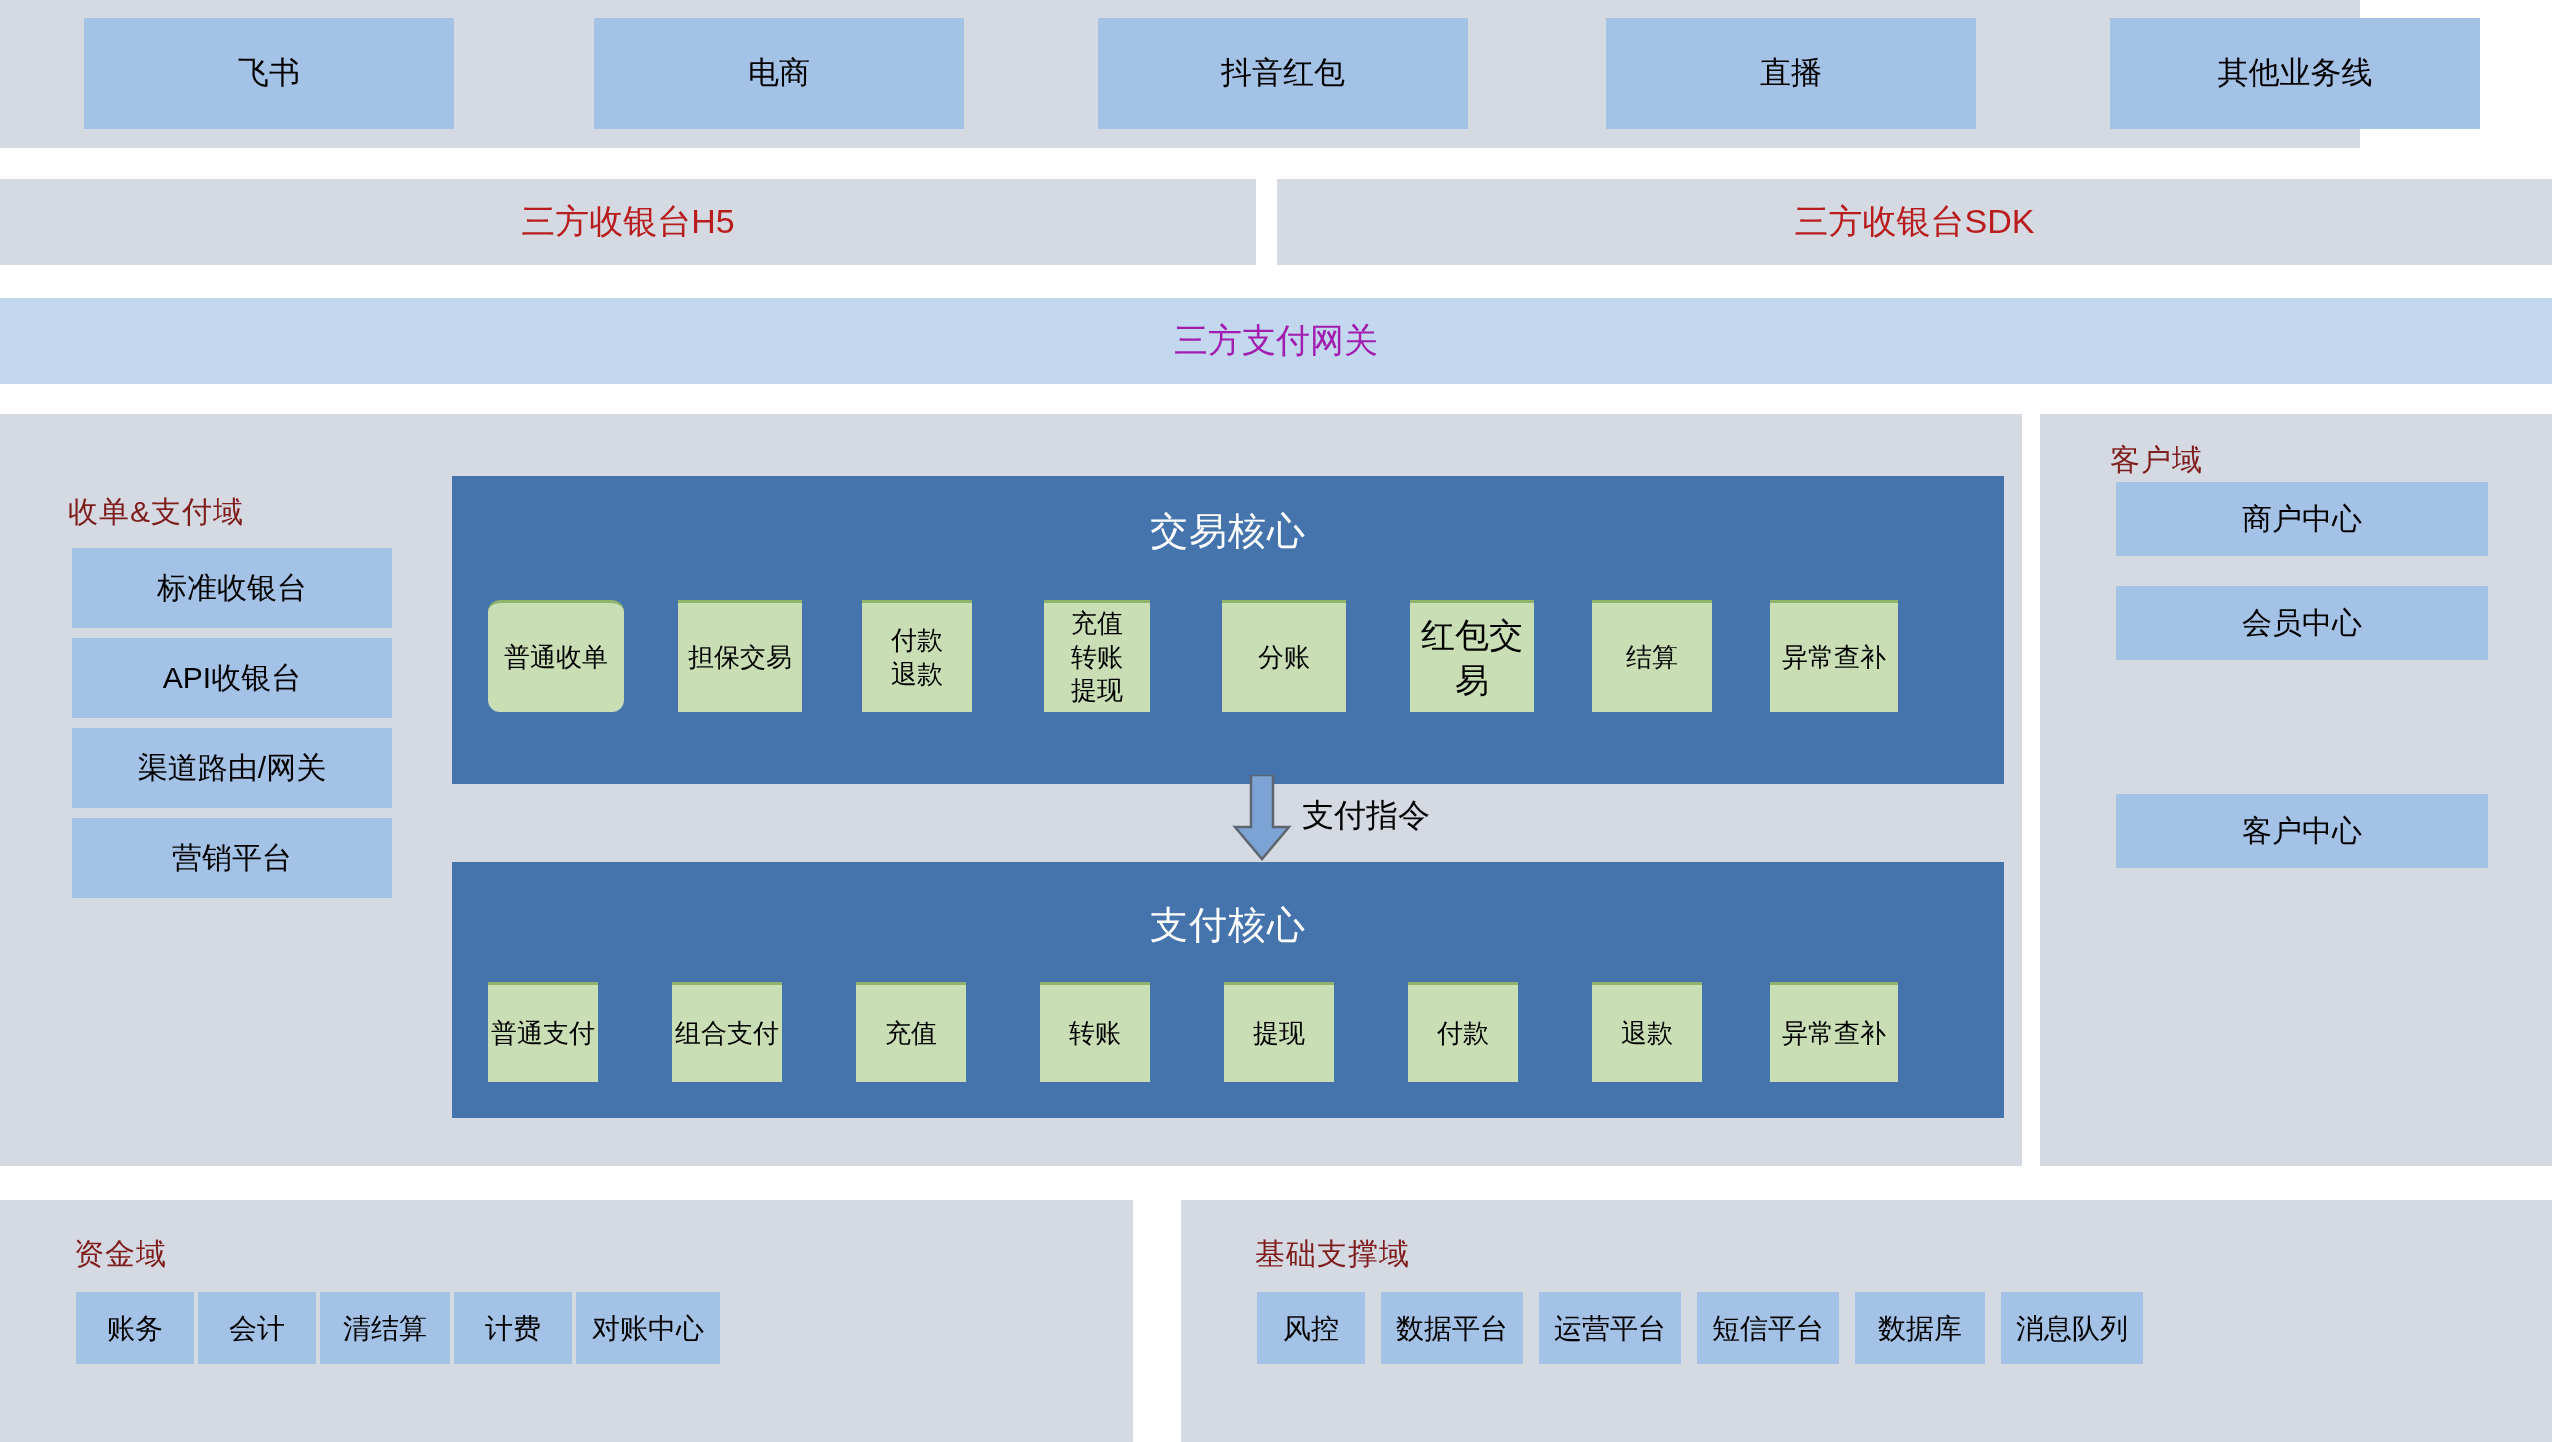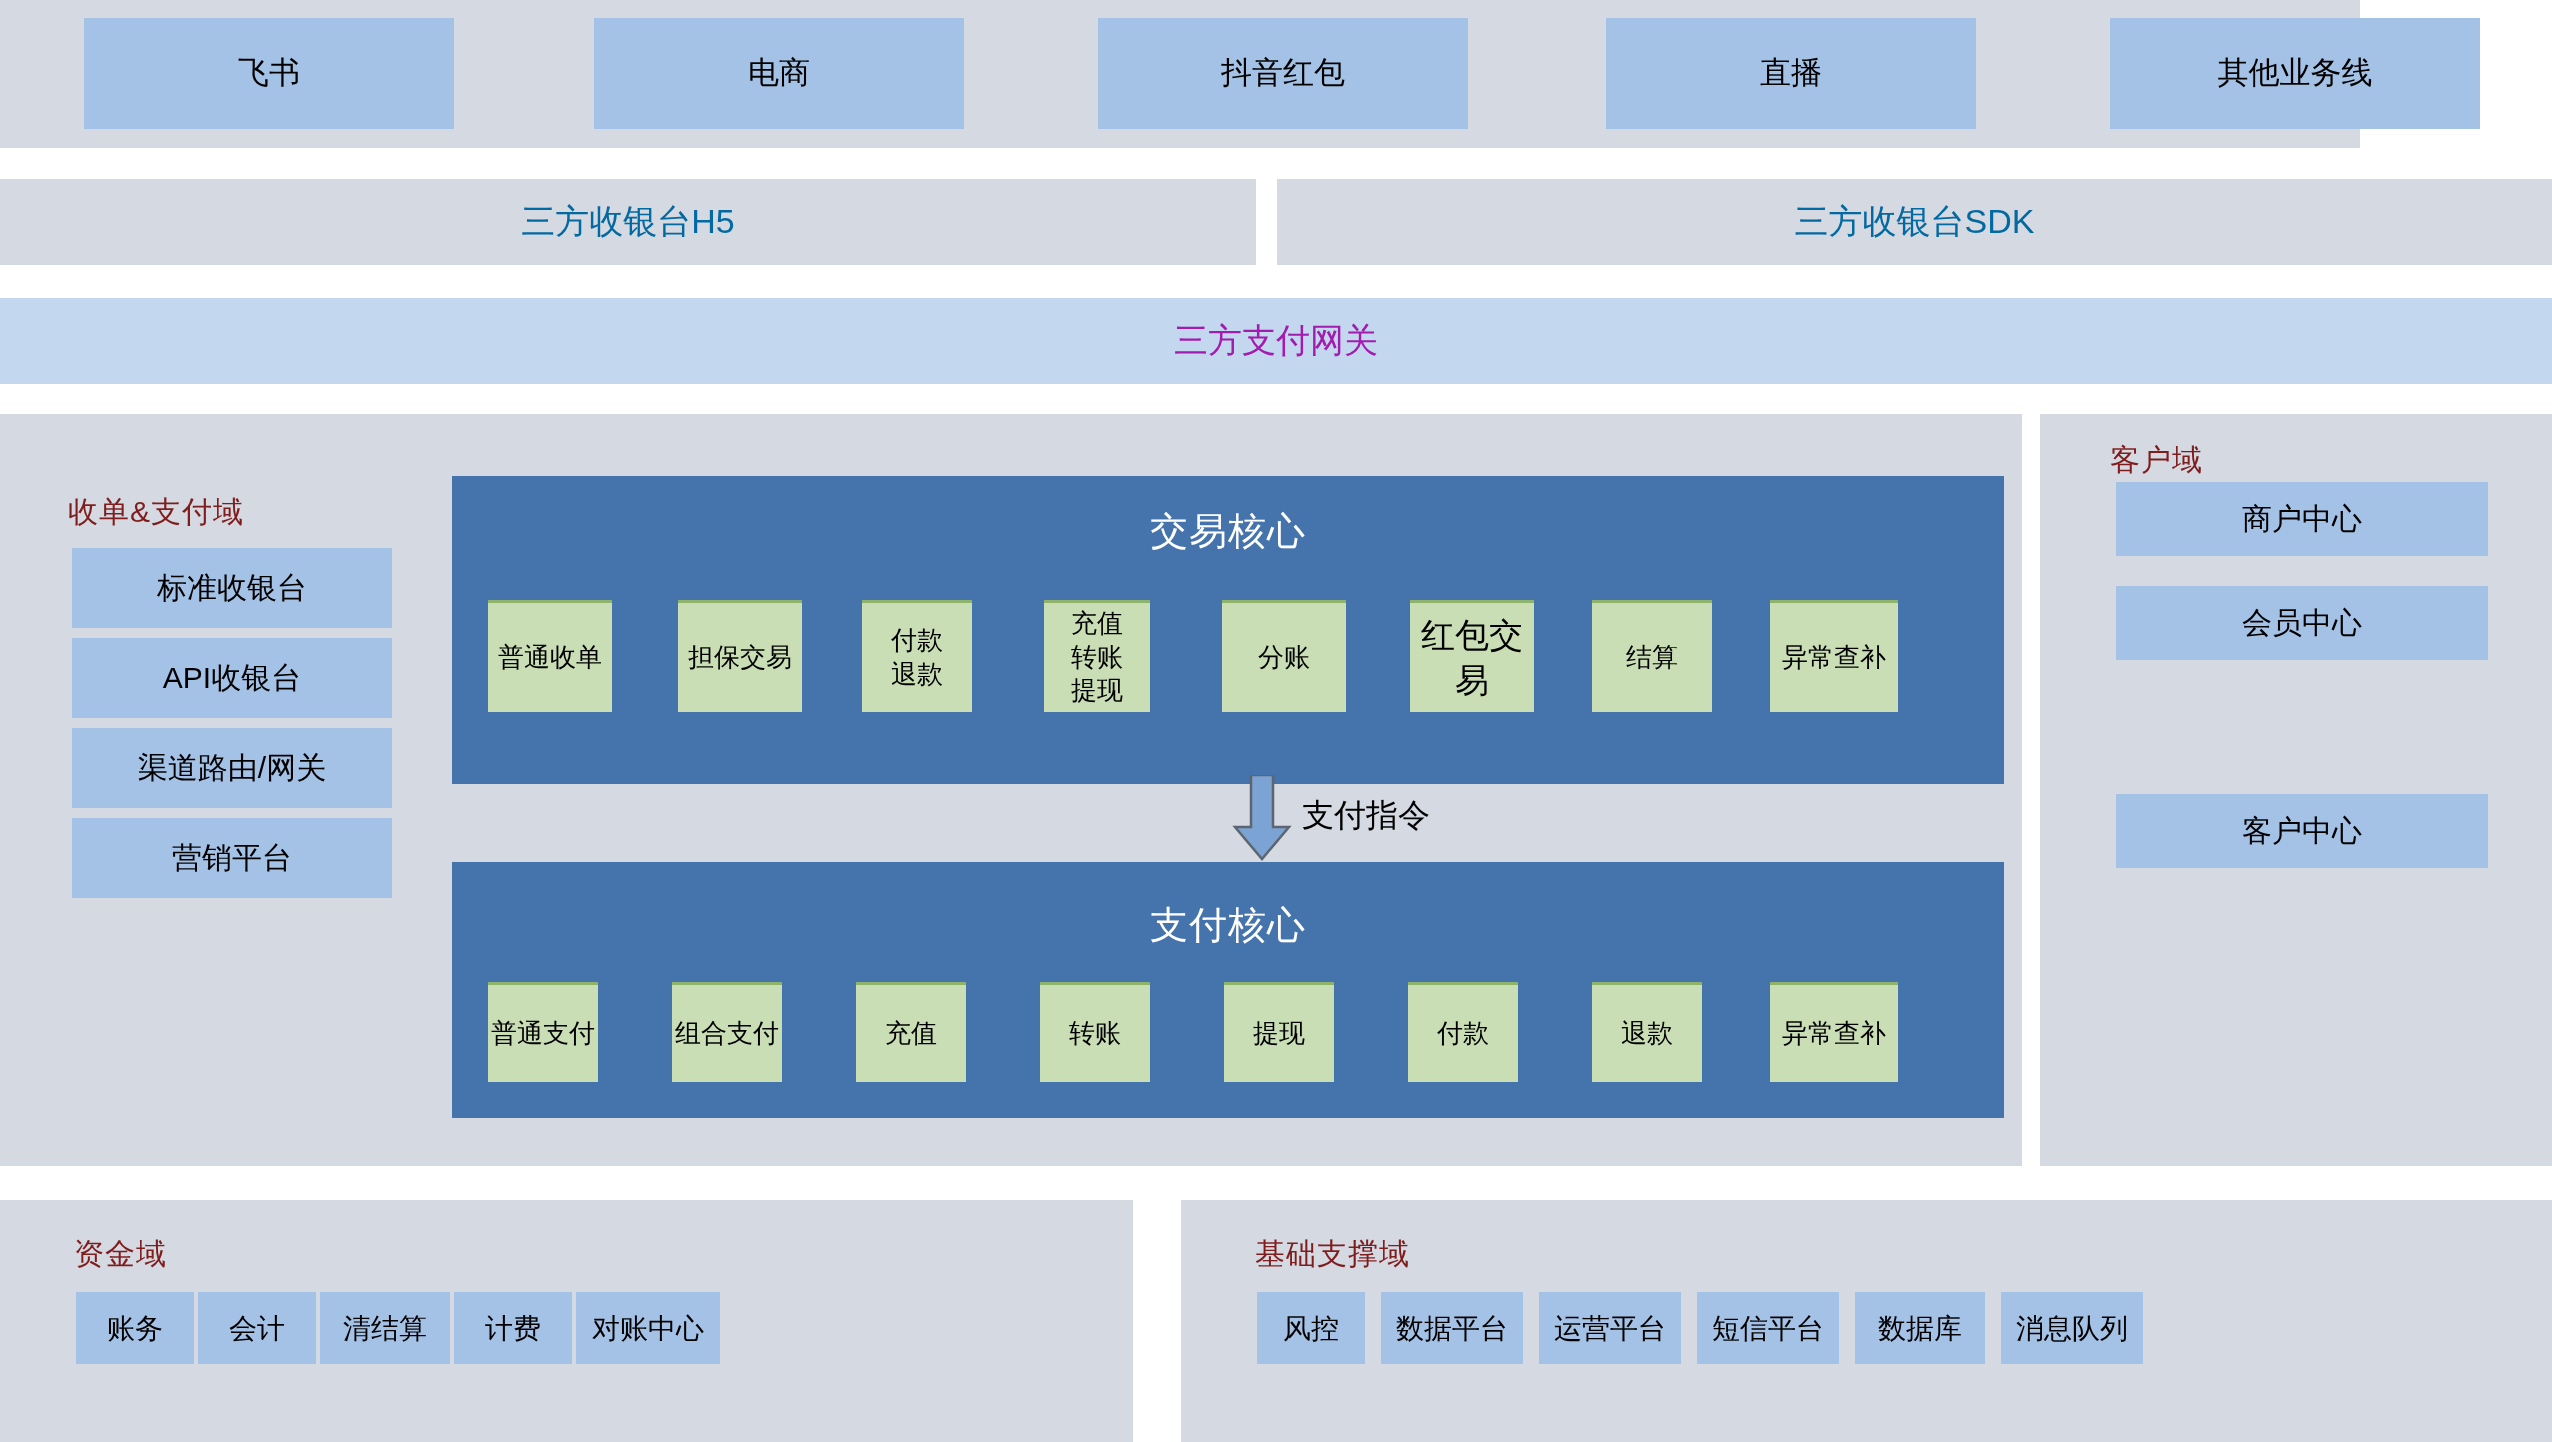--- a/index.html
+++ b/index.html
@@ -54,21 +54,21 @@
     letter-spacing:1px;
   }
 
   
   #top-row{left:0;top:0;width:2360px;height:148px;}
   #top-row .bluebox{position:absolute;top:18px;height:111px;font-size:31px;}
 
   
   #h5-bar{left:0;top:179px;width:1256px;height:86px;background:#D5D9E2;}
   #sdk-bar{left:1277px;top:179px;width:1275px;height:86px;background:#D5D9E2;}
-  #h5-bar span,#sdk-bar span{font-size:34px;color:#0369a1;}
+  #h5-bar span,#sdk-bar span{font-size:34px;color:#b91c1c;}
 
   
   #gateway{left:0;top:298px;width:2552px;height:86px;background:#C3D7EE;}
   #gateway span{font-size:34px;color:#a21caf;font-family:Liberation Serif, serif;}
 
   
   #pay-domain{left:0;top:414px;width:2022px;height:752px;}
   #cust-domain{left:2040px;top:414px;width:512px;height:752px;}
 
   #pay-domain .sidebox{
@@ -115,21 +115,21 @@
 
   <div class="domain-label" style="left:68px;top:78px;">收单&amp;支付域</div>
 
   <div class="bluebox sidebox" style="top:134px;">标准收银台</div>
   <div class="bluebox sidebox" style="top:224px;">API收银台</div>
   <div class="bluebox sidebox" style="top:314px;">渠道路由/网关</div>
   <div class="bluebox sidebox" style="top:404px;">营销平台</div>
 
   <div class="corebox" id="trade-core" style="left:452px;top:62px;width:1552px;height:308px;">
     <div class="core-title" style="top:30px;">交易核心</div>
-    <div class="greenbox" style="position:absolute;left:36px;top:124px;width:124px;height:112px;font-size:26px;">普通收单</div>
+    <div class="greenbox" style="position:absolute;left:36px;top:124px;width:136px;height:112px;font-size:26px;border-radius:12px;">普通收单</div>
     <div class="greenbox" style="position:absolute;left:226px;top:124px;width:124px;height:112px;font-size:26px;text-align:right;">担保交易</div>
     <div class="greenbox" style="position:absolute;left:410px;top:124px;width:110px;height:112px;font-size:26px;">付款
 退款</div>
     <div class="greenbox" style="position:absolute;left:592px;top:124px;width:106px;height:112px;font-size:26px;">充值
 转账
 提现</div>
     <div class="greenbox" style="position:absolute;left:770px;top:124px;width:124px;height:112px;font-size:26px;">分账</div>
     <div class="greenbox" style="position:absolute;left:958px;top:124px;width:124px;height:112px;font-size:34px;">红包交易</div>
     <div class="greenbox" style="position:absolute;left:1140px;top:124px;width:120px;height:112px;font-size:26px;">结算</div>
     <div class="greenbox" style="position:absolute;left:1318px;top:124px;width:128px;height:112px;font-size:26px;">异常查补</div>

